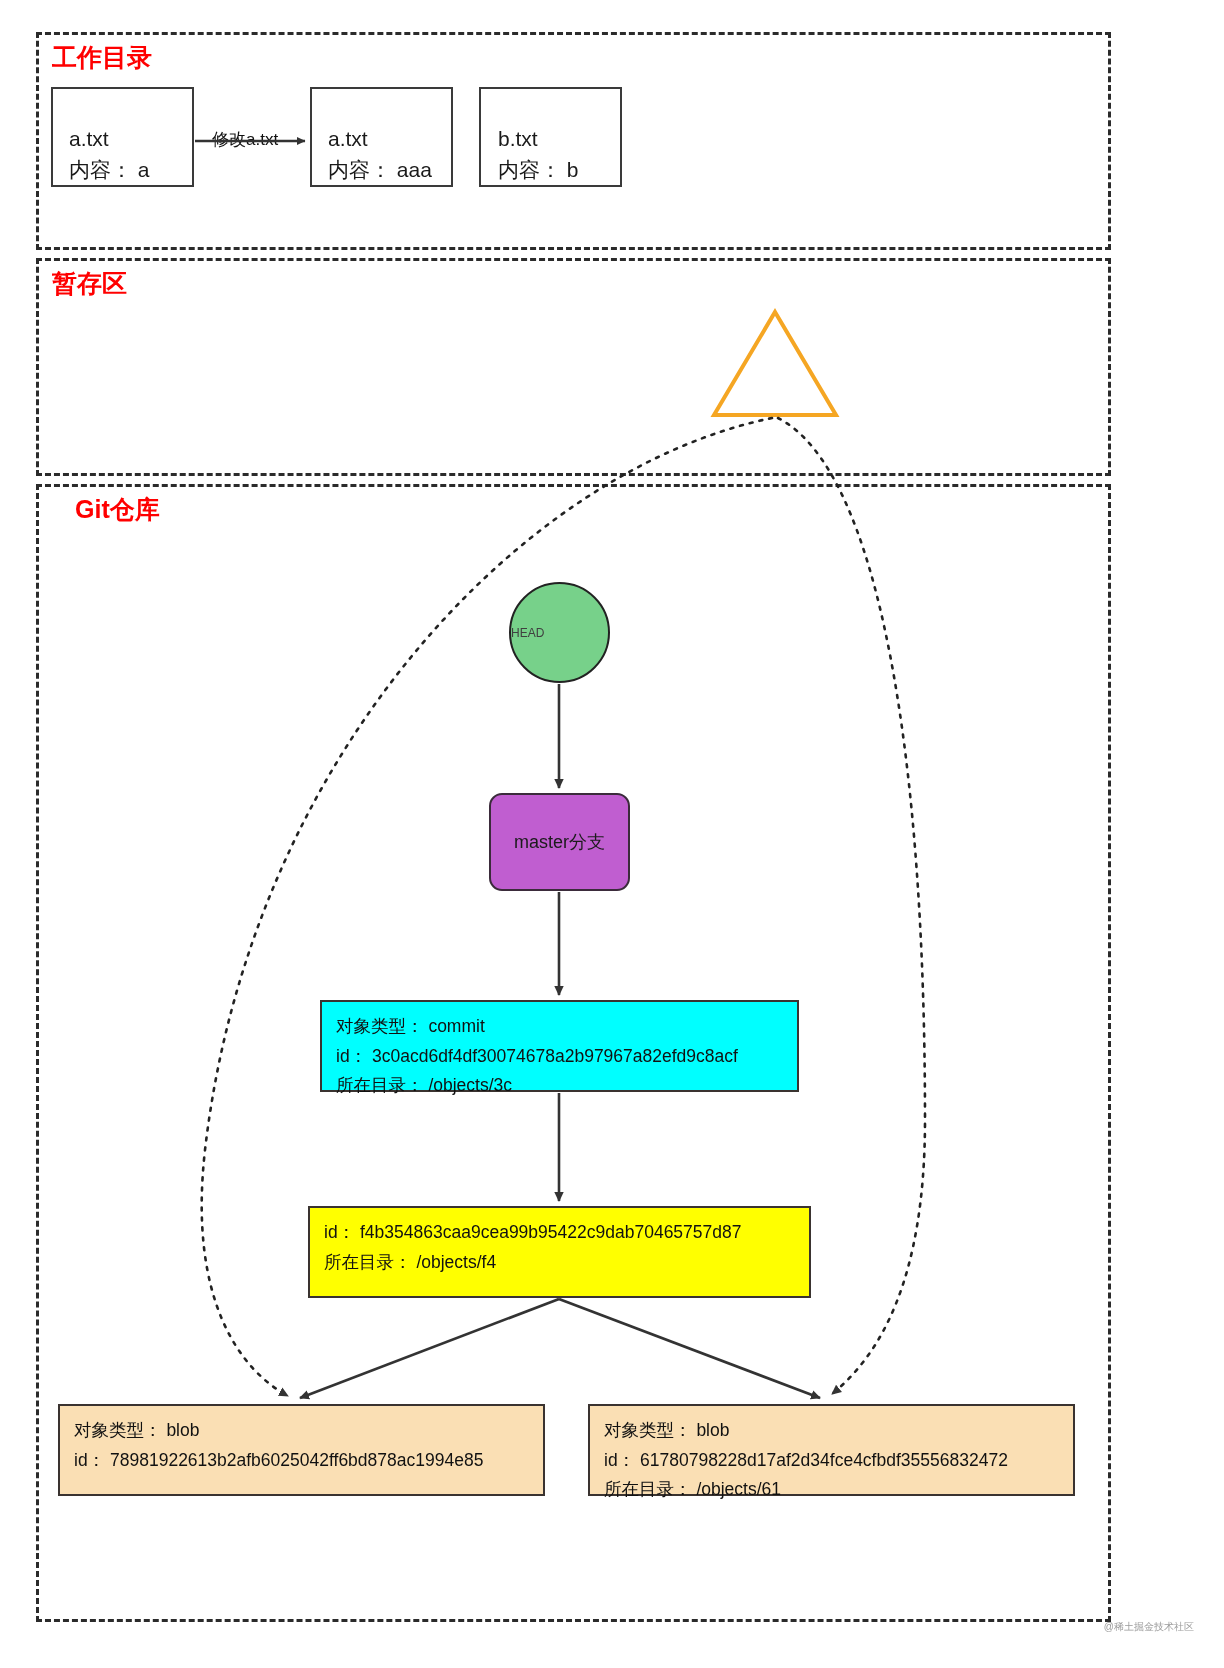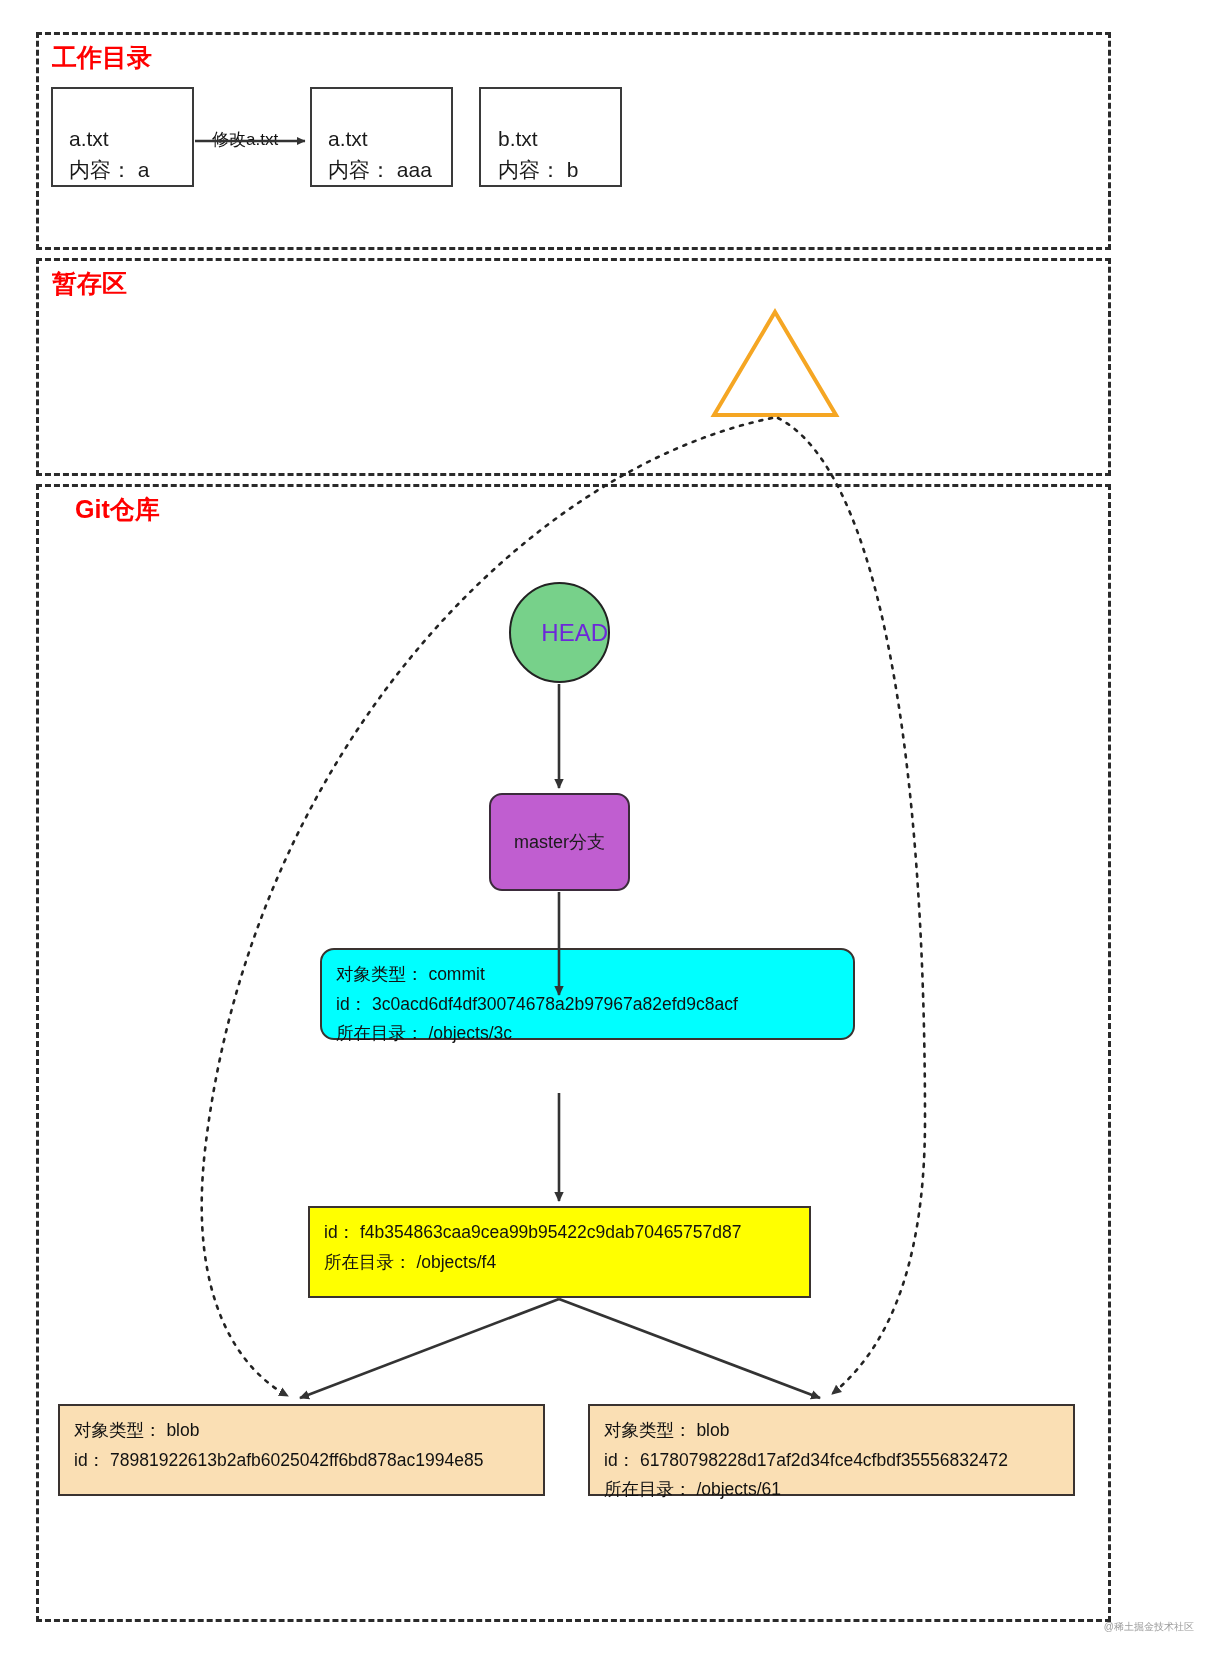--- a/index.html
+++ b/index.html
@@ -55,22 +55,22 @@
   svg.overlay {
     position:absolute; left:0; top:0; width:1224px; height:1668px;
     pointer-events:none;
   }
 
   .node-circle {
     position:absolute;
     border:2px solid #222;
     border-radius:50%;
     background:#77d18a;
-    display:flex; align-items:center; justify-content:flex-end;
-    font-size:24px; color:#6d28d9;
+    display:flex; align-items:center; justify-content:flex-start;
+    font-size:12px; color:#404040;
   }
   .node-rect-round {
     position:absolute;
     border:2px solid #3b2b3b;
     border-radius:13px;
     background:#c05ed0;
     display:flex; align-items:center; justify-content:center;
     font-size:18px; color:#1b1b1b;
   }
   .obj-box {
@@ -126,21 +126,21 @@
   <div class="arrow-label" style="left:211px; top:128px;">修改a.txt</div>
 
   <div class="node-circle" style="left:509px; top:582px; width:101px; height:101px;">
     <span>HEAD</span>
   </div>
 
   <div class="node-rect-round" style="left:489px; top:793px; width:141px; height:98px;">
     <span>master分支</span>
   </div>
 
-  <div class="obj-box obj-commit" style="left:320px; top:948px; width:535px; height:92px;border-radius:14px;">
+  <div class="obj-box obj-commit" style="left:320px; top:1000px; width:479px; height:92px;">
     <span class="ln"><span>对象类型：</span>&nbsp;<span>commit</span></span>
     <span class="ln"><span>id：</span>&nbsp;<span>3c0acd6df4df30074678a2b97967a82efd9c8acf</span></span>
     <span class="ln"><span>所在目录：</span>&nbsp;<span>/objects/3c</span></span>
   </div>
 
   <div class="obj-box obj-tree" style="left:308px; top:1206px; width:503px; height:92px;">
     <span class="ln"><span>id：</span>&nbsp;<span>f4b354863caa9cea99b95422c9dab70465757d87</span></span>
     <span class="ln"><span>所在目录：</span>&nbsp;<span>/objects/f4</span></span>
   </div>
 

